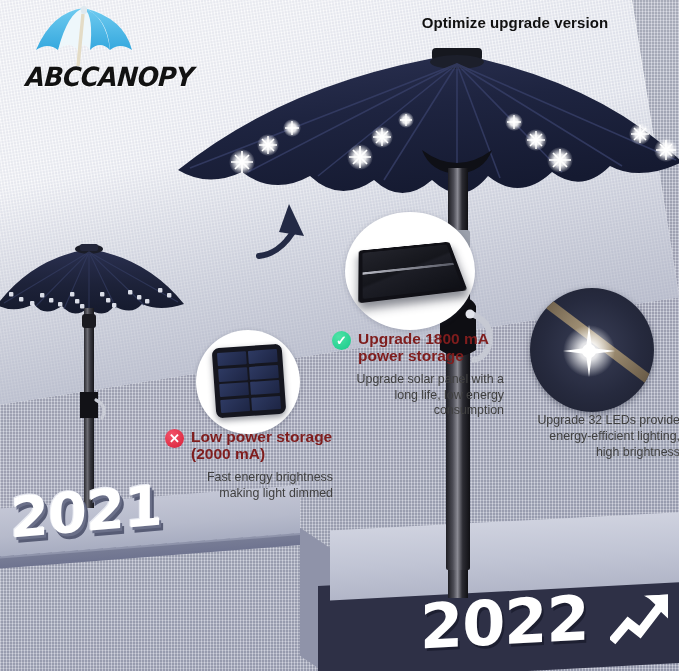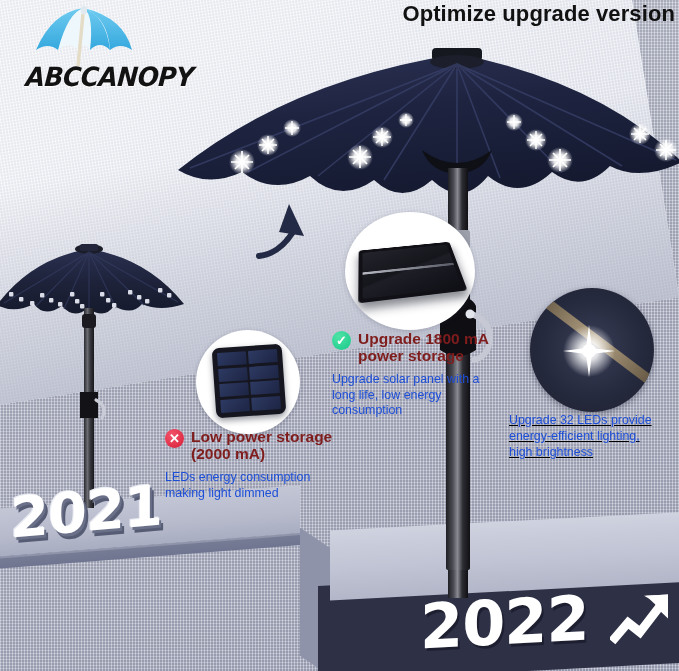--- a/index.html
+++ b/index.html
@@ -31,23 +31,23 @@
     background-size:3px 3px,3px 3px,auto;
     transform:rotate(-9deg);
   }
   .bg-light::after{
     content:"";position:absolute;inset:0;
     background:linear-gradient(180deg,rgba(255,255,255,0) 62%,rgba(160,165,185,.55) 100%);
   }
 
   
   .headline{
-    position:absolute;left:355px;top:2px;width:320px;
-    font-size:22px;font-weight:bold;color:#111;letter-spacing:.1px;
-    text-align:right;line-height:1.1;
+    position:absolute;left:355px;top:15px;width:320px;
+    font-size:15px;font-weight:bold;color:#111;letter-spacing:.1px;
+    text-align:center;line-height:1.1;
   }
 
   
   .logo{position:absolute;left:22px;top:6px;width:200px;height:98px;}
   .logo-umb{position:absolute;left:6px;top:0;width:112px;height:62px;}
   .logo-text{
     position:absolute;left:4px;top:56px;
     font-family:"DejaVu Sans",sans-serif;
     font-size:25px;font-weight:bold;font-style:italic;color:#121212;
     letter-spacing:-.6px;transform:skewX(-4deg) scaleY(1.06);
@@ -177,25 +177,25 @@
     flex:0 0 auto;width:19px;height:19px;border-radius:50%;
     display:flex;align-items:center;justify-content:center;
     font-size:13px;font-weight:bold;color:#fff;line-height:1;margin-top:1px;
   }
   .badge-ok{background:radial-gradient(circle at 35% 30%,#4fe3a6,#16c98a);}
   .badge-no{background:radial-gradient(circle at 35% 30%,#f2536a,#d81e37);}
   .co-title{
     font-size:15.5px;font-weight:bold;color:#7f1d1d;line-height:1.12;
   }
   .co-body{
-    font-size:12.4px;color:#1d4ed8;line-height:1.28;margin-top:7px;
+    font-size:12.4px;color:#404040;line-height:1.28;margin-top:7px;text-align:right;
   }
   .co-2022{left:332px;top:330px;width:172px;}
   .co-2021{left:165px;top:428px;width:168px;}
-  .co-led {left:509px;top:412px;width:152px;text-decoration:underline;}
+  .co-led {left:528px;top:412px;width:152px;}
   .co-led .co-body{margin-top:0;font-size:12.4px;line-height:1.3;}
 
   
   .up-arrow{position:absolute;left:255px;top:190px;width:80px;height:75px;}
 </style>
 </head>
 <body>
 
 <div id="stage">
 
@@ -412,21 +412,21 @@
       <span class="co-title">Upgrade 1800 mA power storage</span>
     </div>
     <div class="co-body">Upgrade solar panel with a long life, low energy consumption</div>
   </div>
 
   <div class="callout co-2021">
     <div class="co-head">
       <span class="badge badge-no">✕</span>
       <span class="co-title">Low power storage (2000 mA)</span>
     </div>
-    <div class="co-body">LEDs energy consumption making light dimmed</div>
+    <div class="co-body">Fast energy brightness making light dimmed</div>
   </div>
 
   <div class="callout co-led">
     <div class="co-body">Upgrade 32 LEDs provide energy-efficient lighting, high brightness</div>
   </div>
 
   <div class="year year-2021">2021</div>
 
   <div class="year year-2022">2022</div>
 

